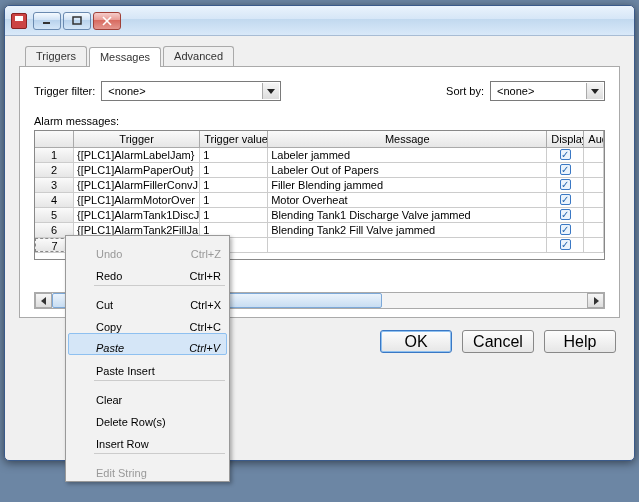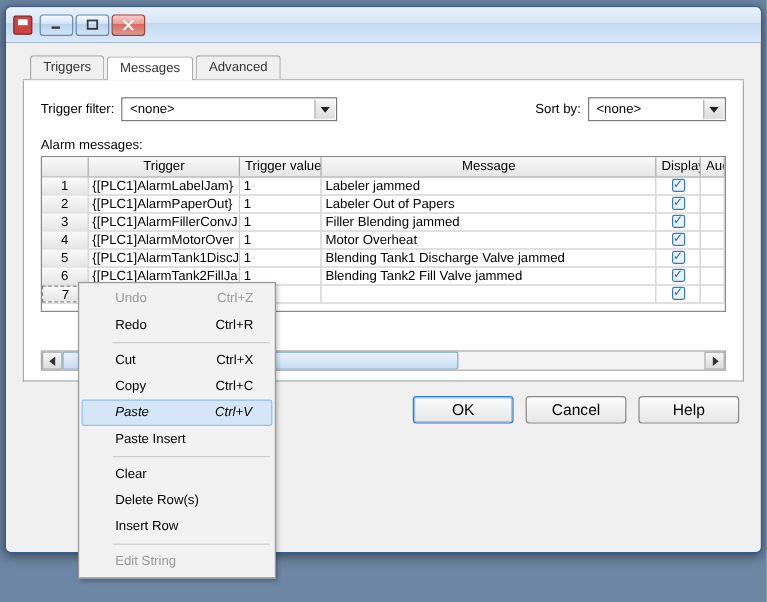--- a/index.html
+++ b/index.html
@@ -42,27 +42,27 @@
 .c-trigger { width: 130px; }
 .c-trigval { width: 70px; }
 .c-msg { width: 288px; }
 .c-disp { width: 38px; }
 .c-aud { width: 20px; }
 .hscroll { margin-top: 32px; height: 17px; border: 1px solid #aaa; background: #f4f4f4; display: flex; align-items: center; }
 .hscroll .sbtn { width: 17px; height: 15px; background: linear-gradient(#f6f6f6,#ddd); border: 1px solid #aaa; display: flex; align-items: center; justify-content: center; }
 .hscroll .strack { flex: 1; height: 15px; position: relative; }
 .hscroll .sthumb { position: absolute; left: 0; top: 0; height: 15px; width: 330px; background: linear-gradient(#eaf3fc,#c8ddf2); border: 1px solid #7ca8d8; border-radius: 2px; }
 .btn-row { display: flex; justify-content: flex-end; gap: 10px; margin-top: 12px; padding: 0 4px; }
-.btn { width: 84px; height: 23px; border: 1px solid #888; border-radius: 3px; background: linear-gradient(#fdfdfd,#e6e6e6); cursor: default; font-size: 13px; }
+.btn { width: 72px; height: 23px; border: 1px solid #888; border-radius: 3px; background: linear-gradient(#fdfdfd,#e6e6e6); cursor: default; font-size: 16px; }
 .btn.default { border-color: #3a78c4; box-shadow: 0 0 0 1px #8ec0f0 inset; }
 .ctxmenu { position: absolute; left: 65px; top: 235px; width: 165px; background: #f2f2f2; border: 1px solid #999; box-shadow: 2px 2px 4px rgba(0,0,0,0.3); padding: 2px; z-index: 100; }
-.ctxmenu .mi { display: flex; align-items: center; height: 22px; padding: 0 20px 0 28px; cursor: default; position: relative; }
+.ctxmenu .mi { display: flex; align-items: flex-end; height: 22px; padding: 0 20px 0 28px; cursor: default; position: relative; }
 .ctxmenu .mi.disabled { color: #999; }
 .ctxmenu .mi.hl { background: #d5e6f7; border: 1px solid #8ec0f0; padding: 0 19px 0 27px; height: 22px; border-radius: 2px; font-style: italic; }
-.ctxmenu .mi .shortcut { position: absolute; right: 16px; }
+.ctxmenu .mi .shortcut { position: absolute; right: 6px; }
 .ctxmenu .sep { height: 1px; background: #ccc; margin: 3px 2px 3px 26px; }
 </style>
 </head>
 <body>
 
 <div class="window">
   <div class="titlebar">
     <div class="titlebar-icon"></div>
     <div class="winbtns">
       <div class="winbtn">

